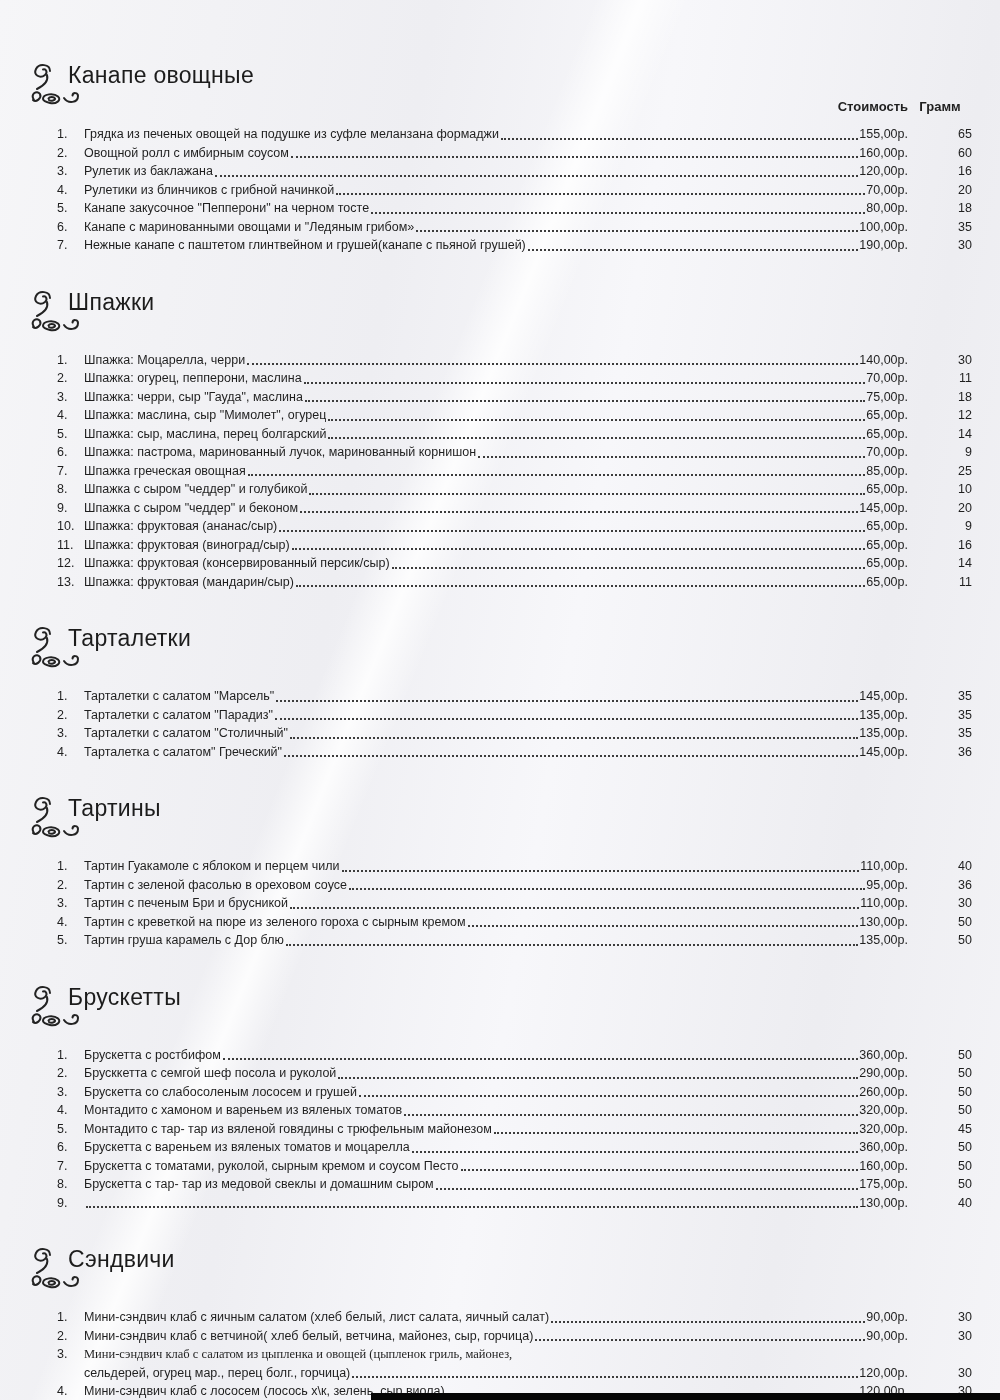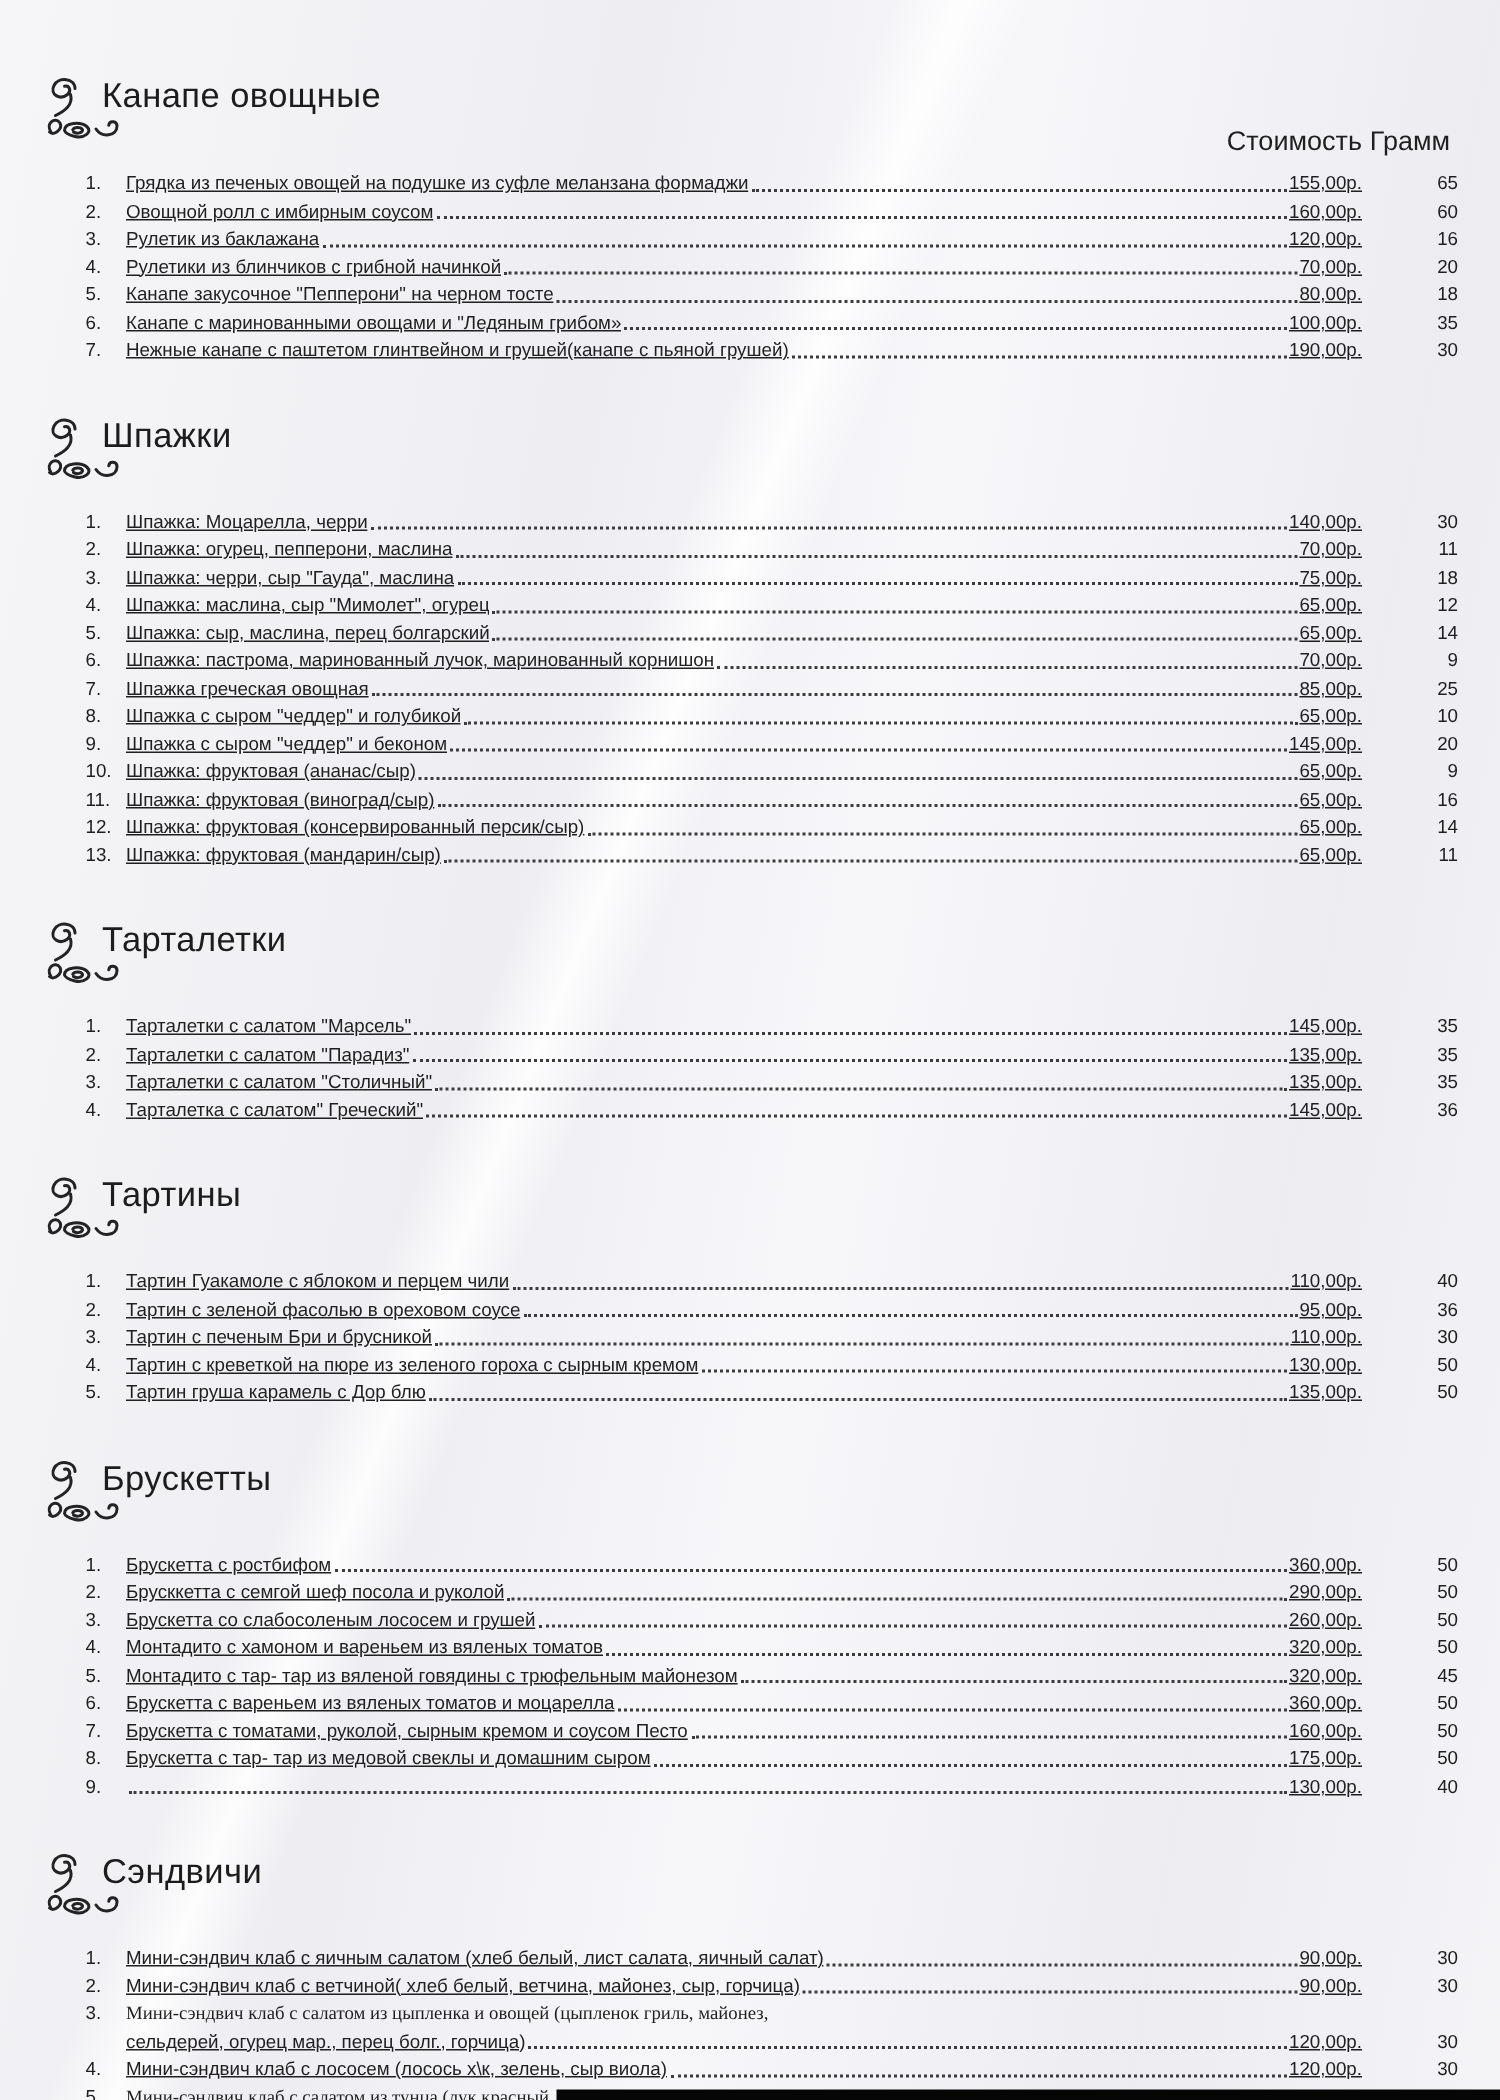--- a/index.html
+++ b/index.html
@@ -19,21 +19,21 @@
     overflow:hidden;
   }
   .content{
     position:absolute;
     left:0;top:0;right:0;
     padding:46px 28px 0 30px;
     box-sizing:border-box;
   }
   
   .menu-section{margin-top:34px;}
-  .menu-section:first-child{margin-top:4px;}
+  .menu-section:first-child{margin-top:16px;}
   .section-header{
     position:relative;
     padding-left:38px;
     height:52px;
     box-sizing:border-box;
   }
   .section-header svg{
     position:absolute;left:-2px;top:0;
   }
   .section-title{
@@ -42,22 +42,22 @@
     font-weight:400;
     letter-spacing:.3px;
     line-height:26px;
     color:#1c1c1c;
   }
   
   .col-header-row{
     display:flex;
     margin-top:-16px;
     margin-bottom:2px;
-    font-size:18px;
-    font-weight:normal;
+    font-size:13px;
+    font-weight:bold;
     line-height:17px;
   }
   .col-header-spacer{flex:1;}
   .price-col-header{width:92px;text-align:right;}
   .grams-col-header{width:64px;text-align:center;}
   
   .section-items{margin-top:10px;}
   .menu-item-row{
     display:flex;
     font-size:12.5px;
@@ -65,21 +65,21 @@
   }
   .item-number{
     width:27px;
     flex:0 0 27px;
     padding-left:27px;
     box-sizing:content-box;
     align-self:flex-start;
   }
   .item-body{flex:1;min-width:0;}
   .item-line1{display:block;font-family:Liberation Serif, serif;}
-  .item-flexline{display:flex;text-decoration:underline;}
+  .item-flexline{display:flex;}
   .item-name{white-space:nowrap;overflow:hidden;}
   .dotted-leader{
     flex:1;
     height:0;
     align-self:flex-end;
     border-bottom:2px dotted #3c3c3c;
     margin:0 1px 4px 2px;
     min-width:8px;
   }
   .item-price{

